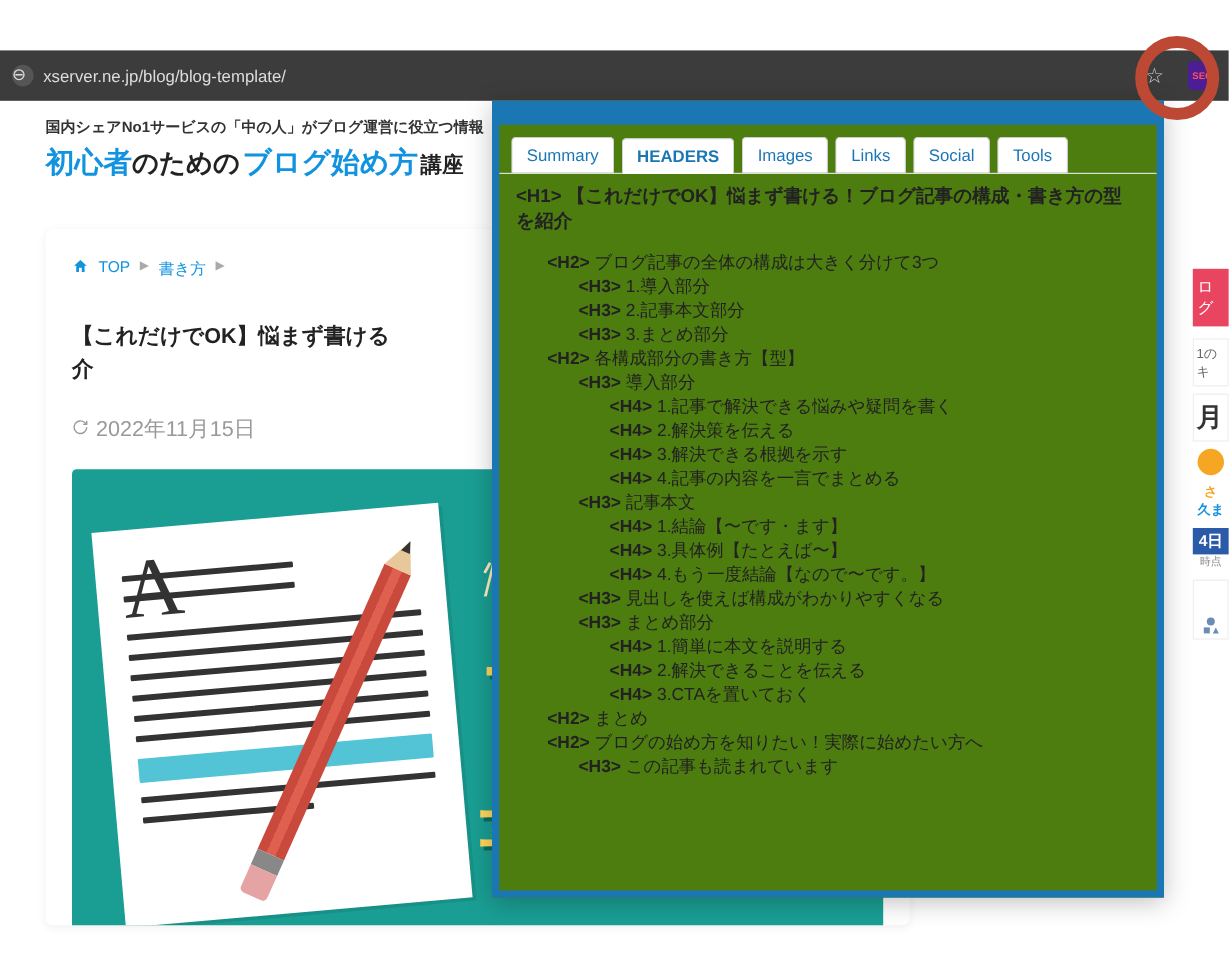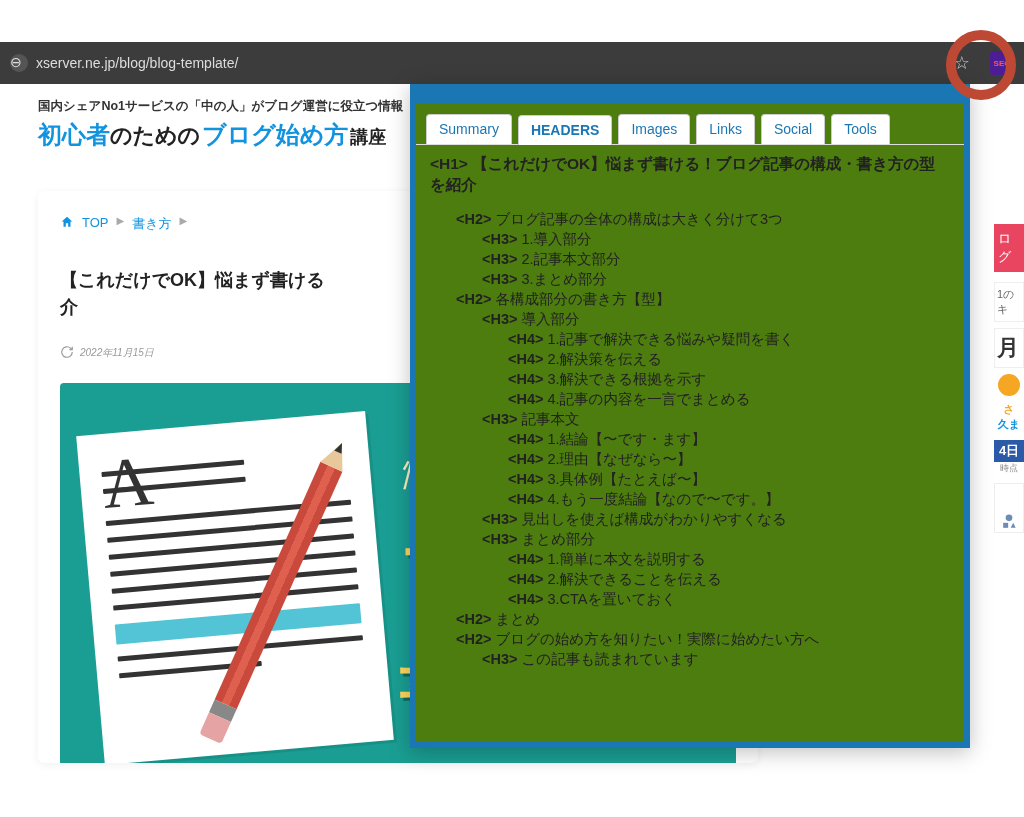--- a/index.html
+++ b/index.html
@@ -68,21 +68,21 @@
       width: 720px;
     }
     .breadcrumb { display: flex; gap: 8px; font-size: 13px; margin-bottom: 34px; }
     .breadcrumb a { color: #1293e0; text-decoration: none; }
     .bc-home { color: #1293e0; }
     .bc-sep { color: #aaa; font-size: 10px; }
     .article-title {
       font-size: 18px; font-weight: 800; line-height: 1.5; color: #222;
       margin-bottom: 24px;
     }
-    .article-date { color: #999; font-size: 10px; display: flex; align-items: center; gap: 6px; margin-bottom: 22px; font-style: italic;}
+    .article-date { color: #999; font-size: 18px; display: flex; align-items: center; gap: 6px; margin-bottom: 22px;}
     .refresh-icon { display:inline-block; }
     .hero {
       background: #1a9e93;
       height: 380px;
       position: relative;
       border-radius: 4px 4px 0 0;
       overflow: hidden;
     }
     .paper {
       position: absolute;
@@ -308,21 +308,20 @@
         <li class="ind2"><span class="h-tag">&lt;H3&gt; </span><span>2.記事本文部分</span></li>
         <li class="ind2"><span class="h-tag">&lt;H3&gt; </span><span>3.まとめ部分</span></li>
         <li class="ind1"><span class="h-tag">&lt;H2&gt; </span><span>各構成部分の書き方【型】</span></li>
         <li class="ind2"><span class="h-tag">&lt;H3&gt; </span><span>導入部分</span></li>
         <li class="ind3"><span class="h-tag">&lt;H4&gt; </span><span>1.記事で解決できる悩みや疑問を書く</span></li>
         <li class="ind3"><span class="h-tag">&lt;H4&gt; </span><span>2.解決策を伝える</span></li>
         <li class="ind3"><span class="h-tag">&lt;H4&gt; </span><span>3.解決できる根拠を示す</span></li>
         <li class="ind3"><span class="h-tag">&lt;H4&gt; </span><span>4.記事の内容を一言でまとめる</span></li>
         <li class="ind2"><span class="h-tag">&lt;H3&gt; </span><span>記事本文</span></li>
         <li class="ind3"><span class="h-tag">&lt;H4&gt; </span><span>1.結論【〜です・ます】</span></li>
-        <li class="ind3"><span class="h-tag">&lt;H4&gt; </span><span>2.理由【なぜなら〜】</span></li>
         <li class="ind3"><span class="h-tag">&lt;H4&gt; </span><span>3.具体例【たとえば〜】</span></li>
         <li class="ind3"><span class="h-tag">&lt;H4&gt; </span><span>4.もう一度結論【なので〜です。】</span></li>
         <li class="ind2"><span class="h-tag">&lt;H3&gt; </span><span>見出しを使えば構成がわかりやすくなる</span></li>
         <li class="ind2"><span class="h-tag">&lt;H3&gt; </span><span>まとめ部分</span></li>
         <li class="ind3"><span class="h-tag">&lt;H4&gt; </span><span>1.簡単に本文を説明する</span></li>
         <li class="ind3"><span class="h-tag">&lt;H4&gt; </span><span>2.解決できることを伝える</span></li>
         <li class="ind3"><span class="h-tag">&lt;H4&gt; </span><span>3.CTAを置いておく</span></li>
         <li class="ind1"><span class="h-tag">&lt;H2&gt; </span><span>まとめ</span></li>
         <li class="ind1"><span class="h-tag">&lt;H2&gt; </span><span>ブログの始め方を知りたい！実際に始めたい方へ</span></li>
         <li class="ind2"><span class="h-tag">&lt;H3&gt; </span><span>この記事も読まれています</span></li>

